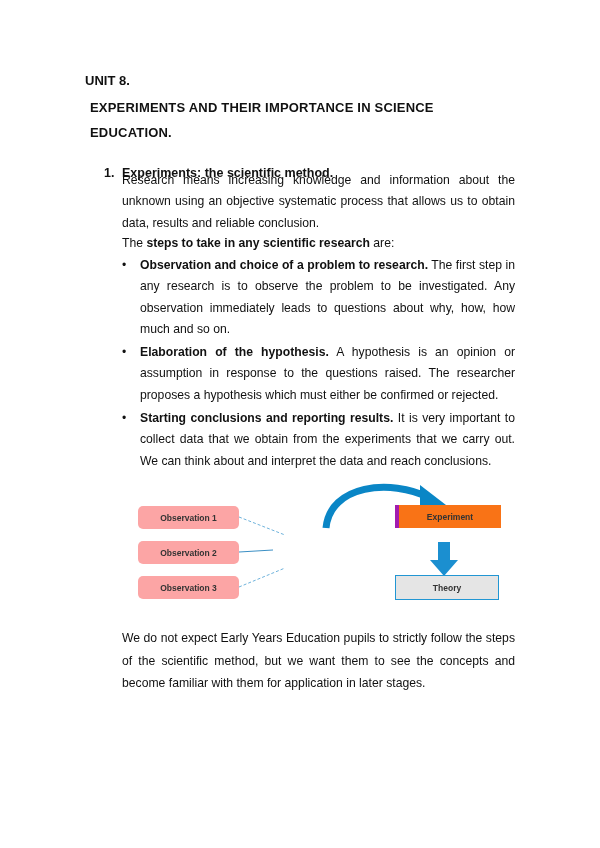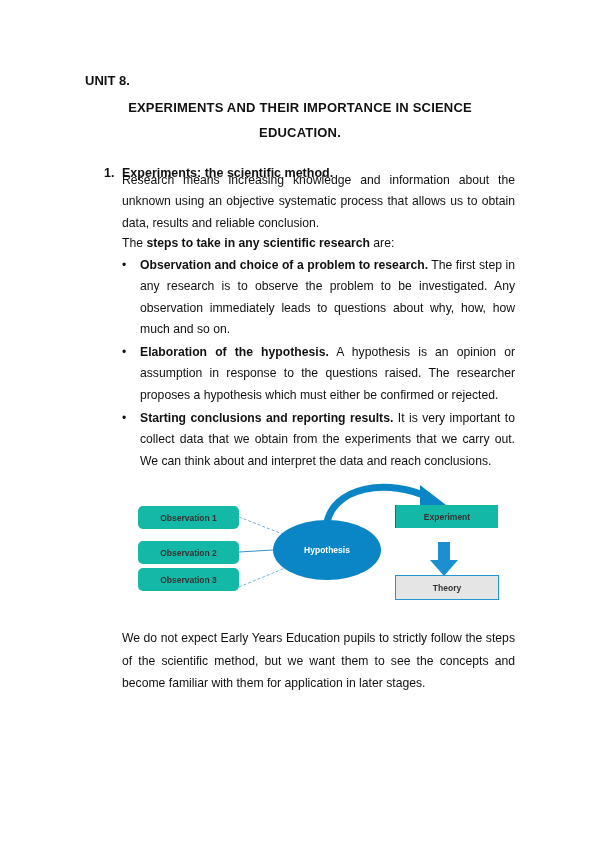--- a/index.html
+++ b/index.html
@@ -1,37 +1,37 @@
 <!DOCTYPE html>
 <html><head>
 <meta charset="utf-8">
 <style>
   html, body { margin:0; padding:0; background:#ffffff; }
   body { width:600px; height:848px; position:relative; overflow:hidden;
          font-family:"Liberation Sans", sans-serif; color:#111; }
   .page { position:absolute; left:0; top:0; width:600px; height:848px; }
   .unit { position:absolute; left:85px; top:73px; font-size:13px; font-weight:bold; }
-  .title { position:absolute; left:90px; width:420px; text-align:center; font-size:13px; font-weight:bold; line-height:25px; top:95px; letter-spacing:0.2px; }
+  .title { position:absolute; left:90px; width:420px; font-size:13px; font-weight:bold; line-height:25px; top:95px; letter-spacing:0.2px; }
   .sec { position:absolute; left:104px; top:150px; font-size:12.5px; font-weight:bold;margin-top:16px; }
   .sec .num { display:inline-block; width:18px; }
   .para { position:absolute; left:122px; width:393px; font-size:12.2px; line-height:21.3px; text-align:justify; }
   .p1 { top:170px; }
   .p2 { top:233px; }
   .bullets { position:absolute; left:122px; width:393px; top:255px; font-size:12.2px; line-height:21.3px; }
   .bullet { position:relative; padding-left:18px; text-align:justify; margin-bottom:0; }
   .bullet .dot { position:absolute; left:0; top:0; }
   .b1 { margin-bottom:2px; }
   .b2 { margin-bottom:2px; }
   .closing { position:absolute; left:122px; width:393px; top:627px; font-size:12.2px; line-height:22.5px; text-align:justify; }
   .diagram { position:absolute; left:130px; top:480px; width:380px; height:130px; }
-  .obs { position:absolute; left:8px; width:101px; height:23px; background:#14b8a6; border-radius:5px;
+  .obs { position:absolute; left:8px; width:101px; height:23px; background:#fca5a5; border-radius:5px;
          font-size:8.5px; font-weight:bold; color:#333; display:flex; align-items:center; justify-content:center; }
   .hyp { position:absolute; left:143px; top:40px; width:108px; height:60px; background:#0a86c6; border-radius:50%;
          color:#fff; font-size:8.5px; font-weight:bold; display:flex; align-items:center; justify-content:center; }
-  .box { position:absolute; left:265px; width:102px; height:23px; background:#14b8a6; border-left:1px solid #a21caf;
+  .box { position:absolute; left:265px; width:102px; height:23px; background:#f97316; border-left:4px solid #a21caf;
          font-size:8.5px; font-weight:bold; color:#333; display:flex; align-items:center; justify-content:center; }
   .box.theory { background:#e5e5e5; border:1.5px solid #2196d3; }
 </style>
 </head>
 <body>
 
 <div class="page">
   <div class="unit">UNIT 8.</div>
   <div class="title">
     <div>EXPERIMENTS AND THEIR IMPORTANCE IN SCIENCE</div>
@@ -65,20 +65,19 @@
       <line x1="109" y1="37" x2="155" y2="55" stroke="#6fb3dc" stroke-width="1" stroke-dasharray="3,2"></line>
       <line x1="109" y1="72" x2="143" y2="70" stroke="#3b8fc4" stroke-width="1"></line>
       <line x1="109" y1="107" x2="155" y2="88" stroke="#6fb3dc" stroke-width="1" stroke-dasharray="3,2"></line>
       <path d="M196 48 C 200 5, 260 -2, 300 18" fill="none" stroke="#0a86c6" stroke-width="7"></path>
       <polygon points="290,5 316,25 290,28" fill="#0a86c6"></polygon>
       <rect x="308" y="62" width="12" height="18" fill="#1b8fd0"></rect>
       <polygon points="300,80 328,80 314,96" fill="#1b8fd0"></polygon>
     </svg>
     <div class="obs" style="top:26px">Observation 1</div>
     <div class="obs" style="top:61px">Observation 2</div>
-    <div class="obs" style="top:88px">Observation 3</div>
-    <div class="hyp">Hypothesis</div>
+    <div class="obs" style="top:96px">Observation 3</div>
     <div class="box" style="top:25px">Experiment</div>
     <div class="box theory" style="top:95px">Theory</div>
   </div>
 
   <div class="closing">We do not expect Early Years Education pupils to strictly follow the steps of the scientific method, but we want them to see the concepts and become familiar with them for application in later stages.</div>
 </div>
 
 </body></html>

